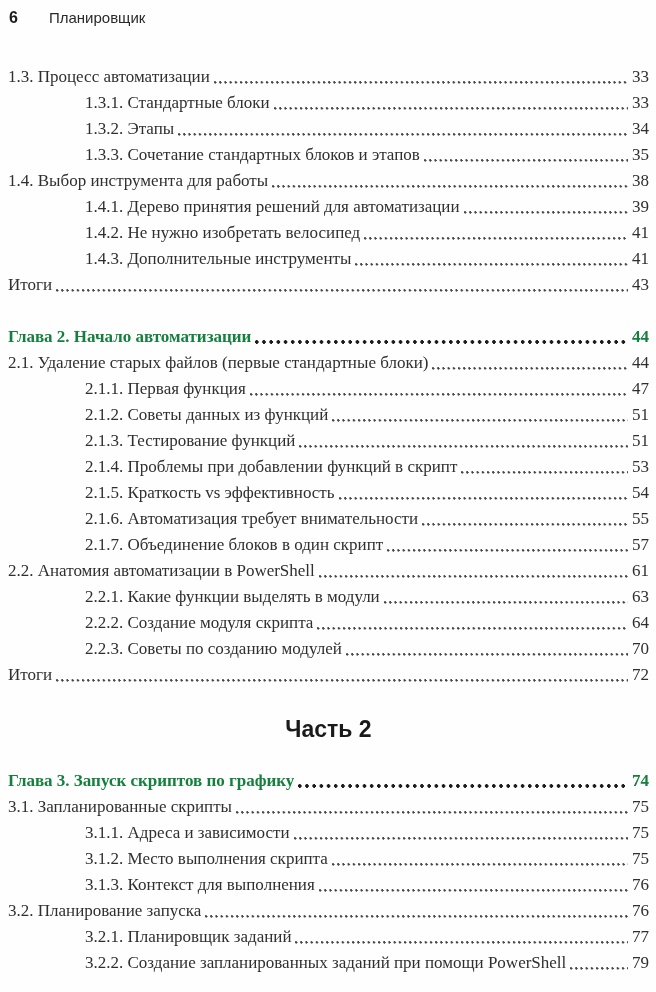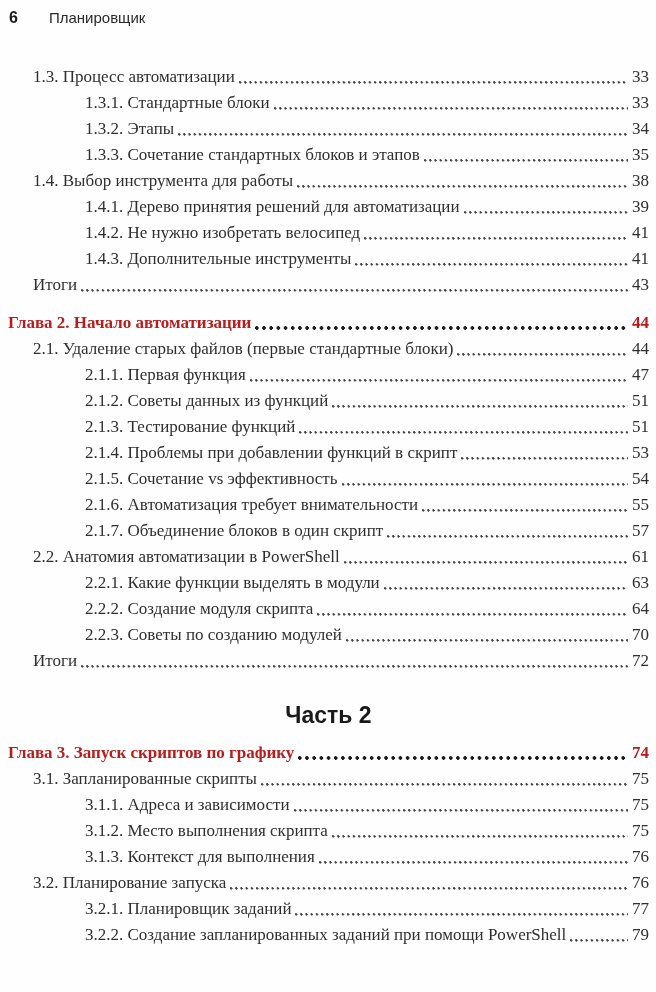--- a/index.html
+++ b/index.html
@@ -43,37 +43,37 @@
   }
   .row {
     display: flex;
     align-items: baseline;
     height: 26px;
     line-height: 26px;
     white-space: nowrap;
   }
   .row .label { flex: 0 0 auto; }
   .row .pagenum { flex: 0 0 auto; }
-  .row.l1 .label { margin-left: 25px; }
+  .row.l1 .label { }
   .row.l2 .label { margin-left: 77px; }
   .leader {
     flex: 1 1 auto;
     min-width: 6px;
     align-self: flex-end;
     height: 3px;
     margin: 0 4px 6px 4px;
     background-image: radial-gradient(circle at 1.1px 1.4px, #474747 1.05px, rgba(0,0,0,0) 1.35px);
     background-size: 5.2px 3px;
     background-repeat: repeat-x;
     background-position: left bottom;
   }
   .row.chapter {
-    margin-top: 12px;
+    margin-top: 26px;
     font-weight: bold;
-    color: #b91c1c;
+    color: #15803d;
   }
   .row.chapter .leader {
     height: 3.6px;
     margin-bottom: 6px;
     background-image: radial-gradient(circle at 1.7px 1.7px, #1c1c1c 1.55px, rgba(0,0,0,0) 1.85px);
     background-size: 7.2px 3.6px;
   }
   .row.part {
     display: block;
     margin-top: 28px;
@@ -167,21 +167,21 @@
         <span class="label">2.1.3. Тестирование функций</span>
         <span class="leader"></span>
         <span class="pagenum">51</span>
       </div>
       <div class="row l2">
         <span class="label">2.1.4. Проблемы при добавлении функций в скрипт</span>
         <span class="leader"></span>
         <span class="pagenum">53</span>
       </div>
       <div class="row l2">
-        <span class="label">2.1.5. Сочетание vs эффективность</span>
+        <span class="label">2.1.5. Краткость vs эффективность</span>
         <span class="leader"></span>
         <span class="pagenum">54</span>
       </div>
       <div class="row l2">
         <span class="label">2.1.6. Автоматизация требует внимательности</span>
         <span class="leader"></span>
         <span class="pagenum">55</span>
       </div>
       <div class="row l2">
         <span class="label">2.1.7. Объединение блоков в один скрипт</span>

